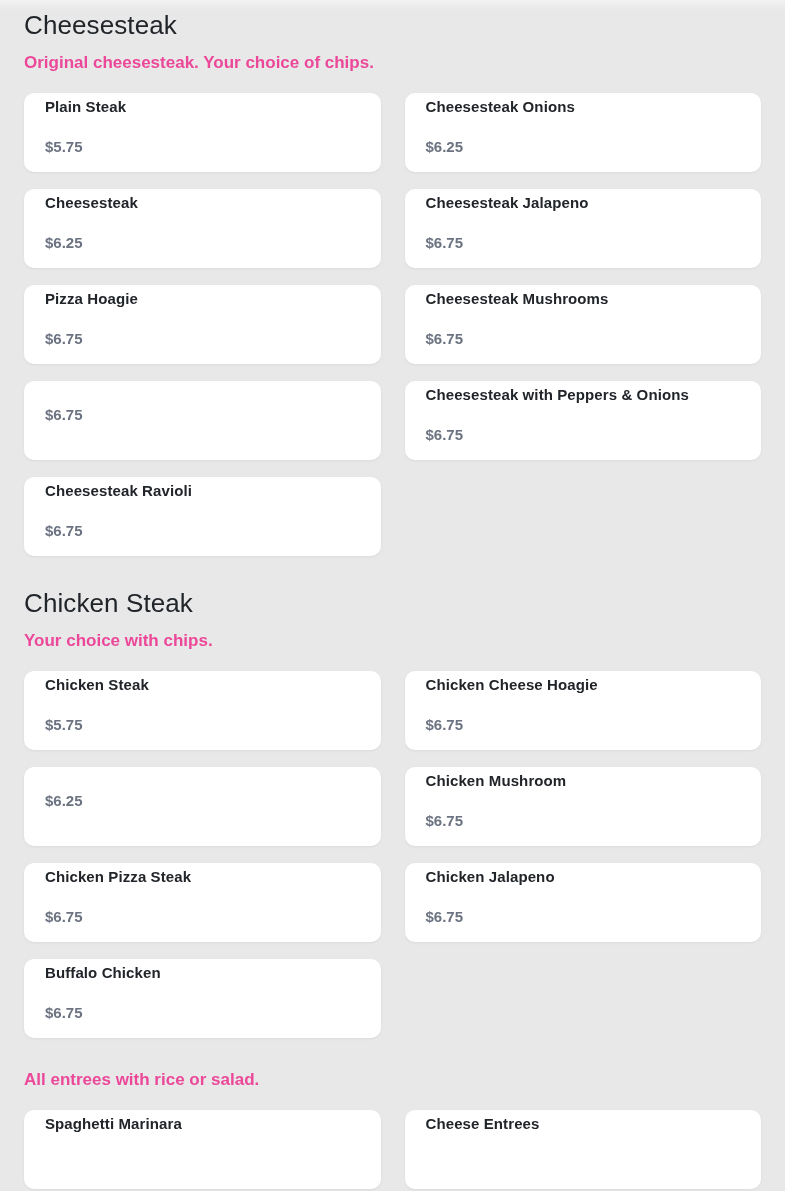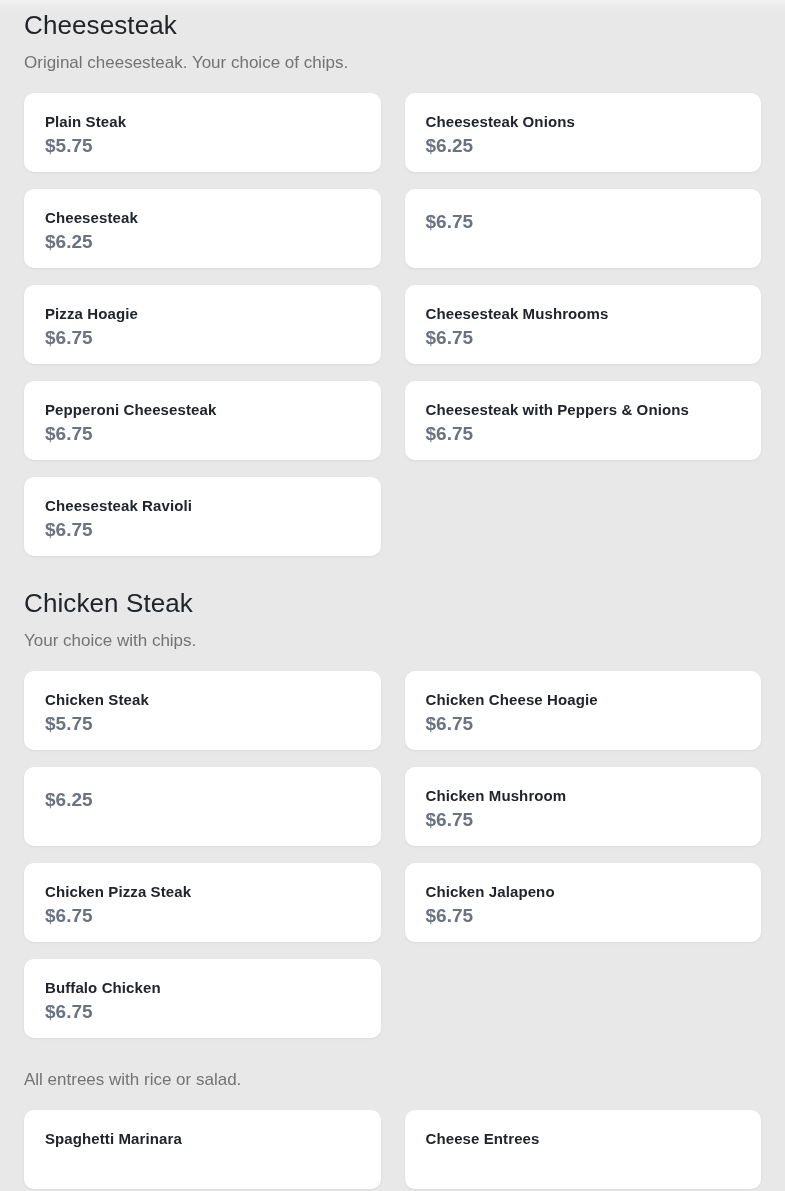--- a/index.html
+++ b/index.html
@@ -26,52 +26,52 @@
     font-size: 26px;
     line-height: 34px;
     font-weight: 400;
     color: #212529;
     letter-spacing: 0.1px;
   }
   .section-description {
     margin: 9px 0 0 0;
     font-size: 17px;
     line-height: 23px;
-    font-weight: 400;
-    color: #737373;
+    font-weight: 700;
+    color: #ec4899;
   }
   .items-grid {
     margin-top: 19px;
     display: grid;
     grid-template-columns: 1fr 1fr;
     column-gap: 24px;
     row-gap: 17px;
   }
   .menu-item-card {
     box-sizing: border-box;
     height: 79px;
     background: #ffffff;
     border-radius: 10px;
-    padding: 19px 21px 0 21px;
+    padding: 4px 21px 0 21px;
     box-shadow: 0 1px 3px rgba(0,0,0,0.06);
     cursor: pointer;
     overflow: hidden;
   }
   .item-name {
     font-size: 15px;
     line-height: 20px;
     font-weight: 700;
     color: #212529;
     letter-spacing: 0.1px;
     white-space: nowrap;
     overflow: hidden;
   }
   .item-price {
-    margin-top: 4px;
-    font-size: 19px;
+    margin-top: 20px;
+    font-size: 15px;
     line-height: 20px;
     font-weight: 600;
     color: #6b7280;
   }
 </style>
 </head>
 <body>
 
 <main class="menu-page">
   <section class="menu-section">
@@ -87,35 +87,35 @@
     <div class="item-name">Cheesesteak Onions</div>
     <div class="item-price">$6.25</div>
   </div>
 
   <div class="menu-item-card">
     <div class="item-name">Cheesesteak</div>
     <div class="item-price">$6.25</div>
   </div>
 
   <div class="menu-item-card">
+    <div class="item-name">Cheesesteak Jalapeno</div>
     <div class="item-price">$6.75</div>
   </div>
 
   <div class="menu-item-card">
     <div class="item-name">Pizza Hoagie</div>
     <div class="item-price">$6.75</div>
   </div>
 
   <div class="menu-item-card">
     <div class="item-name">Cheesesteak Mushrooms</div>
     <div class="item-price">$6.75</div>
   </div>
 
   <div class="menu-item-card">
-    <div class="item-name">Pepperoni Cheesesteak</div>
     <div class="item-price">$6.75</div>
   </div>
 
   <div class="menu-item-card">
     <div class="item-name">Cheesesteak with Peppers &amp; Onions</div>
     <div class="item-price">$6.75</div>
   </div>
 
   <div class="menu-item-card">
     <div class="item-name">Cheesesteak Ravioli</div>

